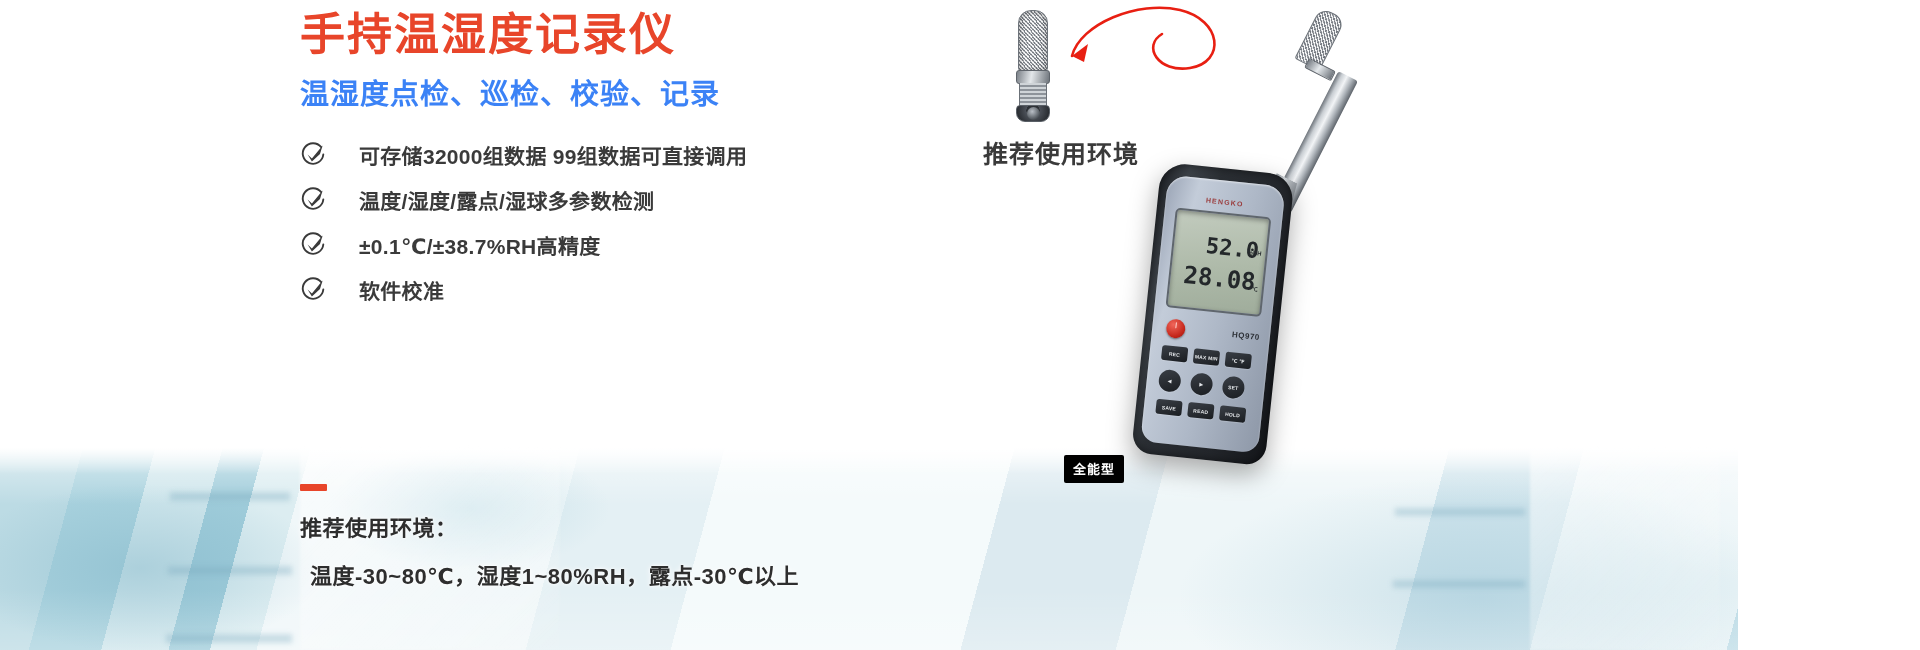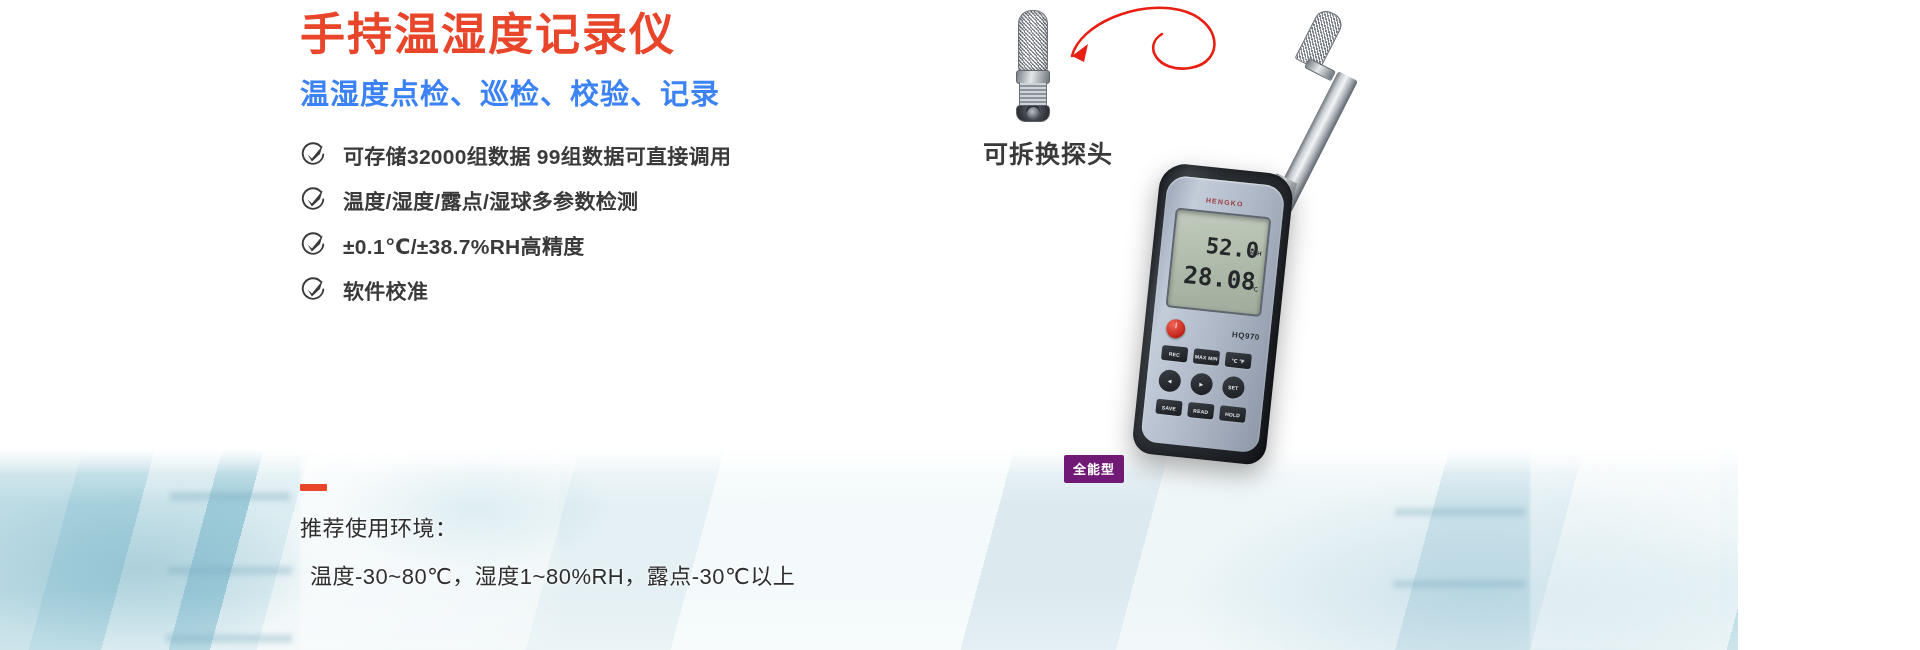--- a/index.html
+++ b/index.html
@@ -93,31 +93,31 @@
   }
   .feature .tick {
     width:27px; height:27px;
     flex:0 0 27px;
     margin-right:16px;
     position:relative;
   }
   .feature .tick svg { display:block; width:27px; height:27px; }
   .feature .ftext {
     font-size:21px; color:#3a3a3a; font-weight:bold;
-    letter-spacing:0.3px; white-space:nowrap;
+    letter-spacing:0.3px; white-space:nowrap;margin-left:16px;
   }
 
   
   .rec-dash {
     position:absolute; left:300px; top:484px;
     width:27px; height:7px; background:#e8452a; border-radius:1px;
   }
   .rec-block { position:absolute; left:300px; top:518px; }
   .rec-line {
-    font-size:22px; font-weight:normal; color:#2e2e2e;
+    font-size:22px; font-weight:bold; color:#2e2e2e;
     letter-spacing:0.5px; white-space:nowrap;
     text-shadow:0 0 3px rgba(255,255,255,0.95), 0 0 6px rgba(255,255,255,0.8);
     line-height:1.0;
   }
   .rec-line.second { margin-top:26px; padding-left:10px; }
 
   
   .probe-label {
     position:absolute; left:983px; top:134px;
     font-size:25px; font-weight:bold; color:#3a3a3a;
@@ -272,21 +272,21 @@
   .key.round{ border-radius:50%; }
   .key span{
     position:absolute; left:0; right:0; top:50%; transform:translateY(-50%);
     text-align:center; font-size:5px; font-weight:bold; color:#e6e9ec;
     letter-spacing:0.2px;
   }
 
   .badge-allround{
     position:absolute; left:-16px; top:455px;
     padding:4px 9px 5px;
-    background:#701a75;
+    background:#000000;
     color:#ffffff; font-size:13px; font-weight:bold; letter-spacing:1px;
     border-radius:2px;
     white-space:nowrap;
   }
 </style>
 </head>
 <body>
 
 <div id="banner">
 
@@ -360,21 +360,21 @@
     <div class="probe-collar"></div>
     <div class="probe-thread"></div>
     <div class="probe-endcap"></div>
   </div>
 
   <svg class="arrow-svg" viewBox="0 0 220 90" xmlns="http://www.w3.org/2000/svg">
     <path d="M22 56 C 30 24, 88 0, 130 10 C 172 20, 176 62, 140 68 C 108 73, 92 46, 112 34" fill="none" stroke="#e81f12" stroke-width="2.6" stroke-linecap="round"></path>
     <path d="M22 56 L 38 44 L 34 62 Z" fill="#e81f12"></path>
   </svg>
 
-  <div class="probe-label">可拆换探头</div>
+  <div class="probe-label">推荐使用环境</div>
 
   <div class="device">
 
     <div class="shaft-wrap">
       <div class="shaft"></div>
       <div class="shaft-taper"></div>
       <div class="shaft-mesh"></div>
       <div class="shaft-mesh-collar"></div>
     </div>
 

